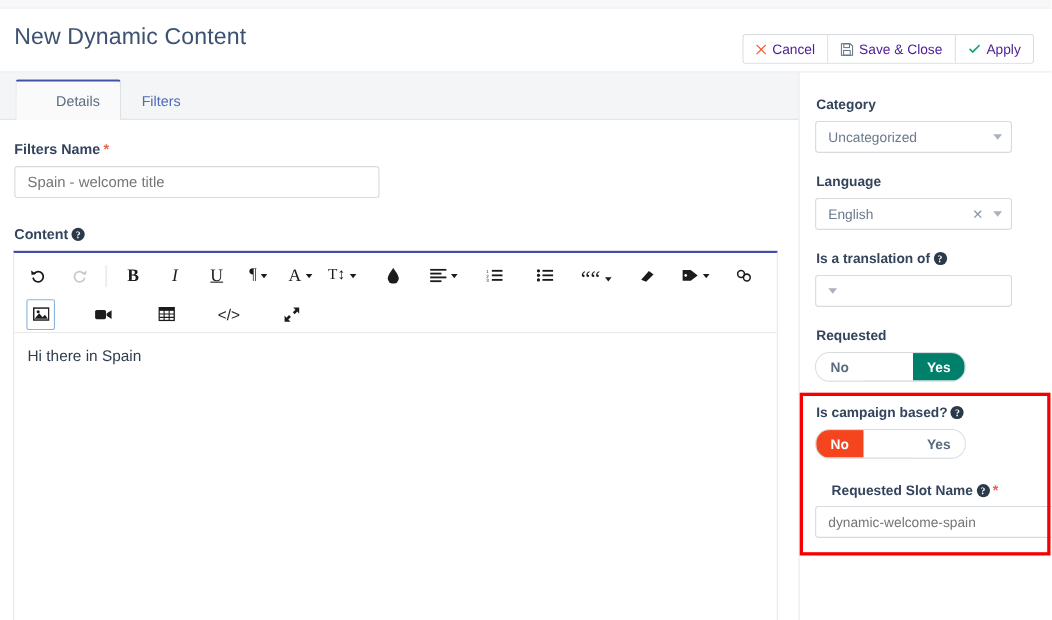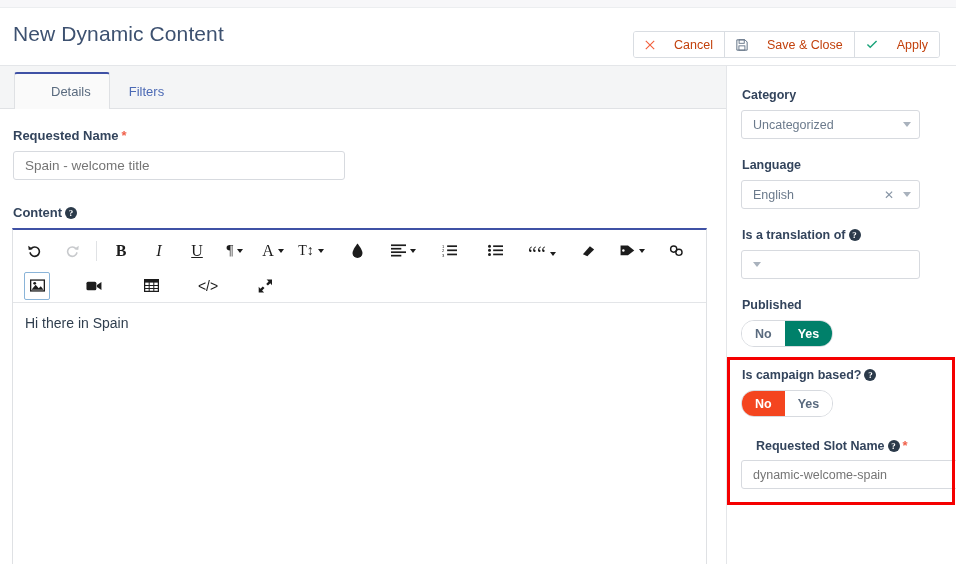--- a/index.html
+++ b/index.html
@@ -39,24 +39,24 @@
   .btn-group {
     position: absolute; right: 16px; top: 23px;
     display: flex;
     border: 1px solid #d9dde2;
     border-radius: 3px;
     background: #fff;
     overflow: hidden;
     height: 27px;
   }
   .btn {
-    display: flex; align-items: center; gap: 19px;
+    display: flex; align-items: center; gap: 5px;
     padding: 0 11px;
     font-size: 12.5px;
-    color: #c2410c;
+    color: #4c1d95;
     background: #fff;
     border: 0;
     border-right: 1px solid #d9dde2;
     height: 25px;
     cursor: pointer;
     white-space: nowrap;
     font-family: "Liberation Sans", sans-serif;
   }
   .btn:last-child { border-right: 0; }
   .btn .ic { display: inline-flex; align-items: center; line-height: 0; }
@@ -214,20 +214,21 @@
     border-top: 5px solid #a9b2bd;
   }
   .toggle {
     position: absolute; left: 14px;
     display: flex;
     border: 1px solid #d7dadf;
     border-radius: 13px;
     overflow: hidden;
     height: 27px;
     background: #fff;
+    gap: 45px;
   }
   .toggle-opt {
     min-width: 40px; padding: 0 13px;
     display: flex; align-items: center; justify-content: center;
     font-size: 12.5px; font-weight: bold;
     color: #5a6b7f;
     background: #fff;
     cursor: pointer;
   }
   .toggle-opt.on-green { background: #00806a; color: #fff; }
@@ -290,21 +291,21 @@
       </div>
       <div class="tab">
         <span>Filters</span>
       </div>
     </div>
   </div>
 
   <div class="leftcol">
 
     <div class="field-label internal-name-label">
-      <span>Requested Name</span>
+      <span>Filters Name</span>
       <span class="req">*</span>
     </div>
 
     <input id="internal-name-input" class="text-input" placeholder="Spain - welcome title" style="">
 
     <div class="field-label content-label">
       <span>Content</span>
       <span class="qmark">?</span>
     </div>
 
@@ -470,21 +471,21 @@
 
     <div class="r-label" style="top:162px;">
       <span>Is a translation of</span>
       <span class="qmark">?</span>
     </div>
     <div class="select-box" style="top:184px;">
       <span class="sel-caret"></span>
     </div>
 
     <div class="r-label" style="top:232px;">
-      <span>Published</span>
+      <span>Requested</span>
     </div>
     <div class="toggle" style="top:254px;">
       <div class="toggle-opt">No</div>
       <div class="toggle-opt on-green">Yes</div>
     </div>
 
     <div class="r-label" style="top:302px;">
       <span>Is campaign based?</span>
       <span class="qmark">?</span>
     </div>

